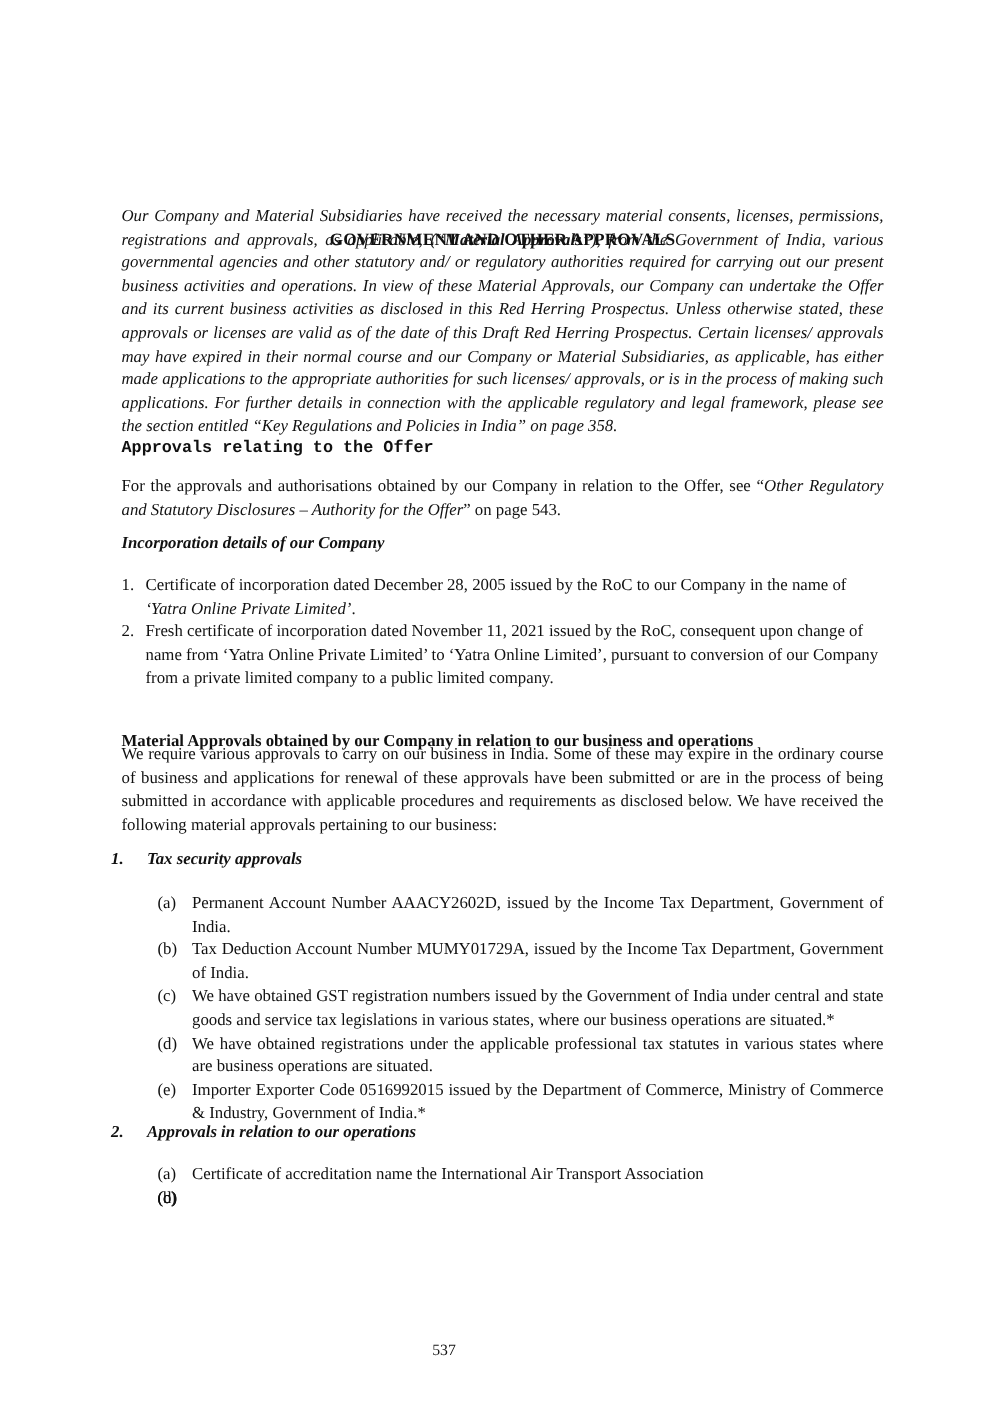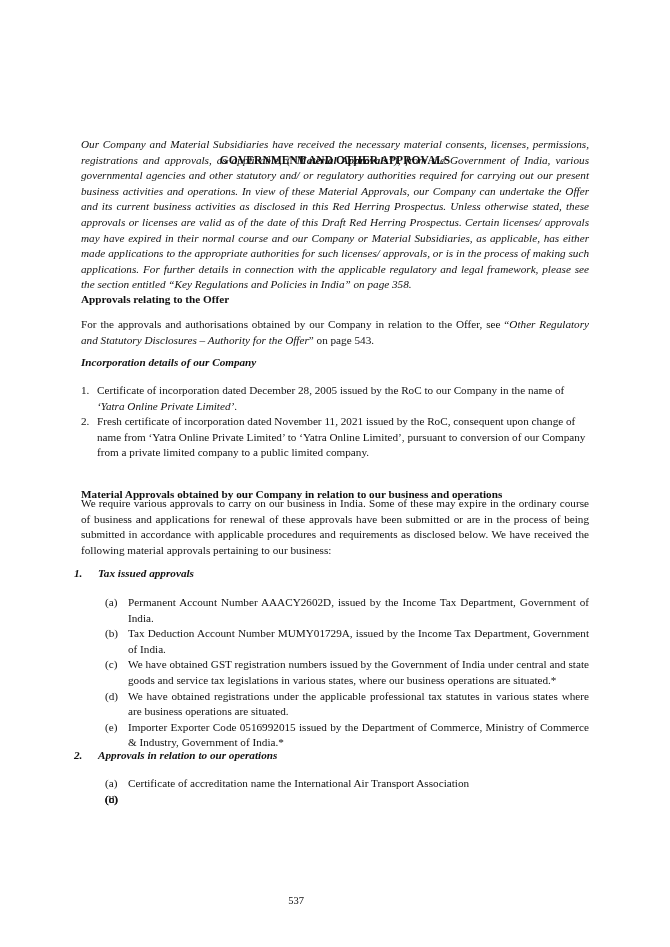--- a/index.html
+++ b/index.html
@@ -27,21 +27,21 @@
 </style>
 </head>
 <body>
 
 <div class="page">
 
   <div class="title">GOVERNMENT AND OTHER APPROVALS</div>
 
   <div class="para it" style="top:137px;"><span>Our Company and Material Subsidiaries have received the necessary material consents, licenses, permissions, registrations and approvals, as applicable, (“</span><b>Material Approvals</b><span>”), from the Government of India, various governmental agencies and other statutory and/ or regulatory authorities required for carrying out our present business activities and operations. In view of these Material Approvals, our Company can undertake the Offer and its current business activities as disclosed in this Red Herring Prospectus. Unless otherwise stated, these approvals or licenses are valid as of the date of this Draft Red Herring Prospectus. Certain licenses/ approvals may have expired in their normal course and our Company or Material Subsidiaries, as applicable, has either made applications to the appropriate authorities for such licenses/ approvals, or is in the process of making such applications. For further details in connection with the applicable regulatory and legal framework, please see the section entitled “Key Regulations and Policies in India” on page 358.</span></div>
 
-  <div class="h" style="top:293px;">Approvals relating to the Offer</div>
+  <div class="h" style="top:293px;font-family:Liberation Mono, monospace;">Approvals relating to the Offer</div>
 
   <div class="para" style="top:317px;"><span>For the approvals and authorisations obtained by our Company in relation to the Offer, see “</span><i class="ref">Other Regulatory and Statutory Disclosures – Authority for the Offer</i><span>” on page 543.</span></div>
 
   <div class="h it" style="top:356px;">Incorporation details of our Company</div>
 
   <div class="numlist" style="top:383px;">
     <div class="item">
       <span class="num">1.</span>
       <span>Certificate of incorporation dated December 28, 2005 issued by the RoC to our Company in the name of </span><i>‘Yatra Online Private Limited’</i><span>.</span>
     </div>
@@ -50,21 +50,21 @@
       <span>Fresh certificate of incorporation dated November 11, 2021 issued by the RoC, consequent upon change of name from ‘Yatra Online Private Limited’ to ‘Yatra Online Limited’, pursuant to conversion of our Company from a private limited company to a public limited company.</span>
     </div>
   </div>
 
   <div class="h" style="top:488px;">Material Approvals obtained by our Company in relation to our business and operations</div>
 
   <div class="para" style="top:496px;">We require various approvals to carry on our business in India. Some of these may expire in the ordinary course of business and applications for renewal of these approvals have been submitted or are in the process of being submitted in accordance with applicable procedures and requirements as disclosed below. We have received the following material approvals pertaining to our business:</div>
 
   <div class="sec" style="top:567px;">
     <span class="snum">1.</span>
-    <span class="stitle">Tax issued approvals</span>
+    <span class="stitle">Tax security approvals</span>
   </div>
 
   <div class="sublist" style="top:595px;">
     <div class="item"><span class="lbl">(a)</span><span>Permanent Account Number AAACY2602D, issued by the Income Tax Department, Government of India.</span></div>
     <div class="item"><span class="lbl">(b)</span><span>Tax Deduction Account Number MUMY01729A, issued by the Income Tax Department, Government of India.</span></div>
     <div class="item"><span class="lbl">(c)</span><span>We have obtained GST registration numbers issued by the Government of India under central and state goods and service tax legislations in various states, where our business operations are situated.*</span></div>
     <div class="item"><span class="lbl">(d)</span><span>We have obtained registrations under the applicable professional tax statutes in various states where are business operations are situated.</span></div>
     <div class="item"><span class="lbl">(e)</span><span>Importer Exporter Code 0516992015 issued by the Department of Commerce, Ministry of Commerce &amp; Industry, Government of India.*</span></div>
   </div>
 

